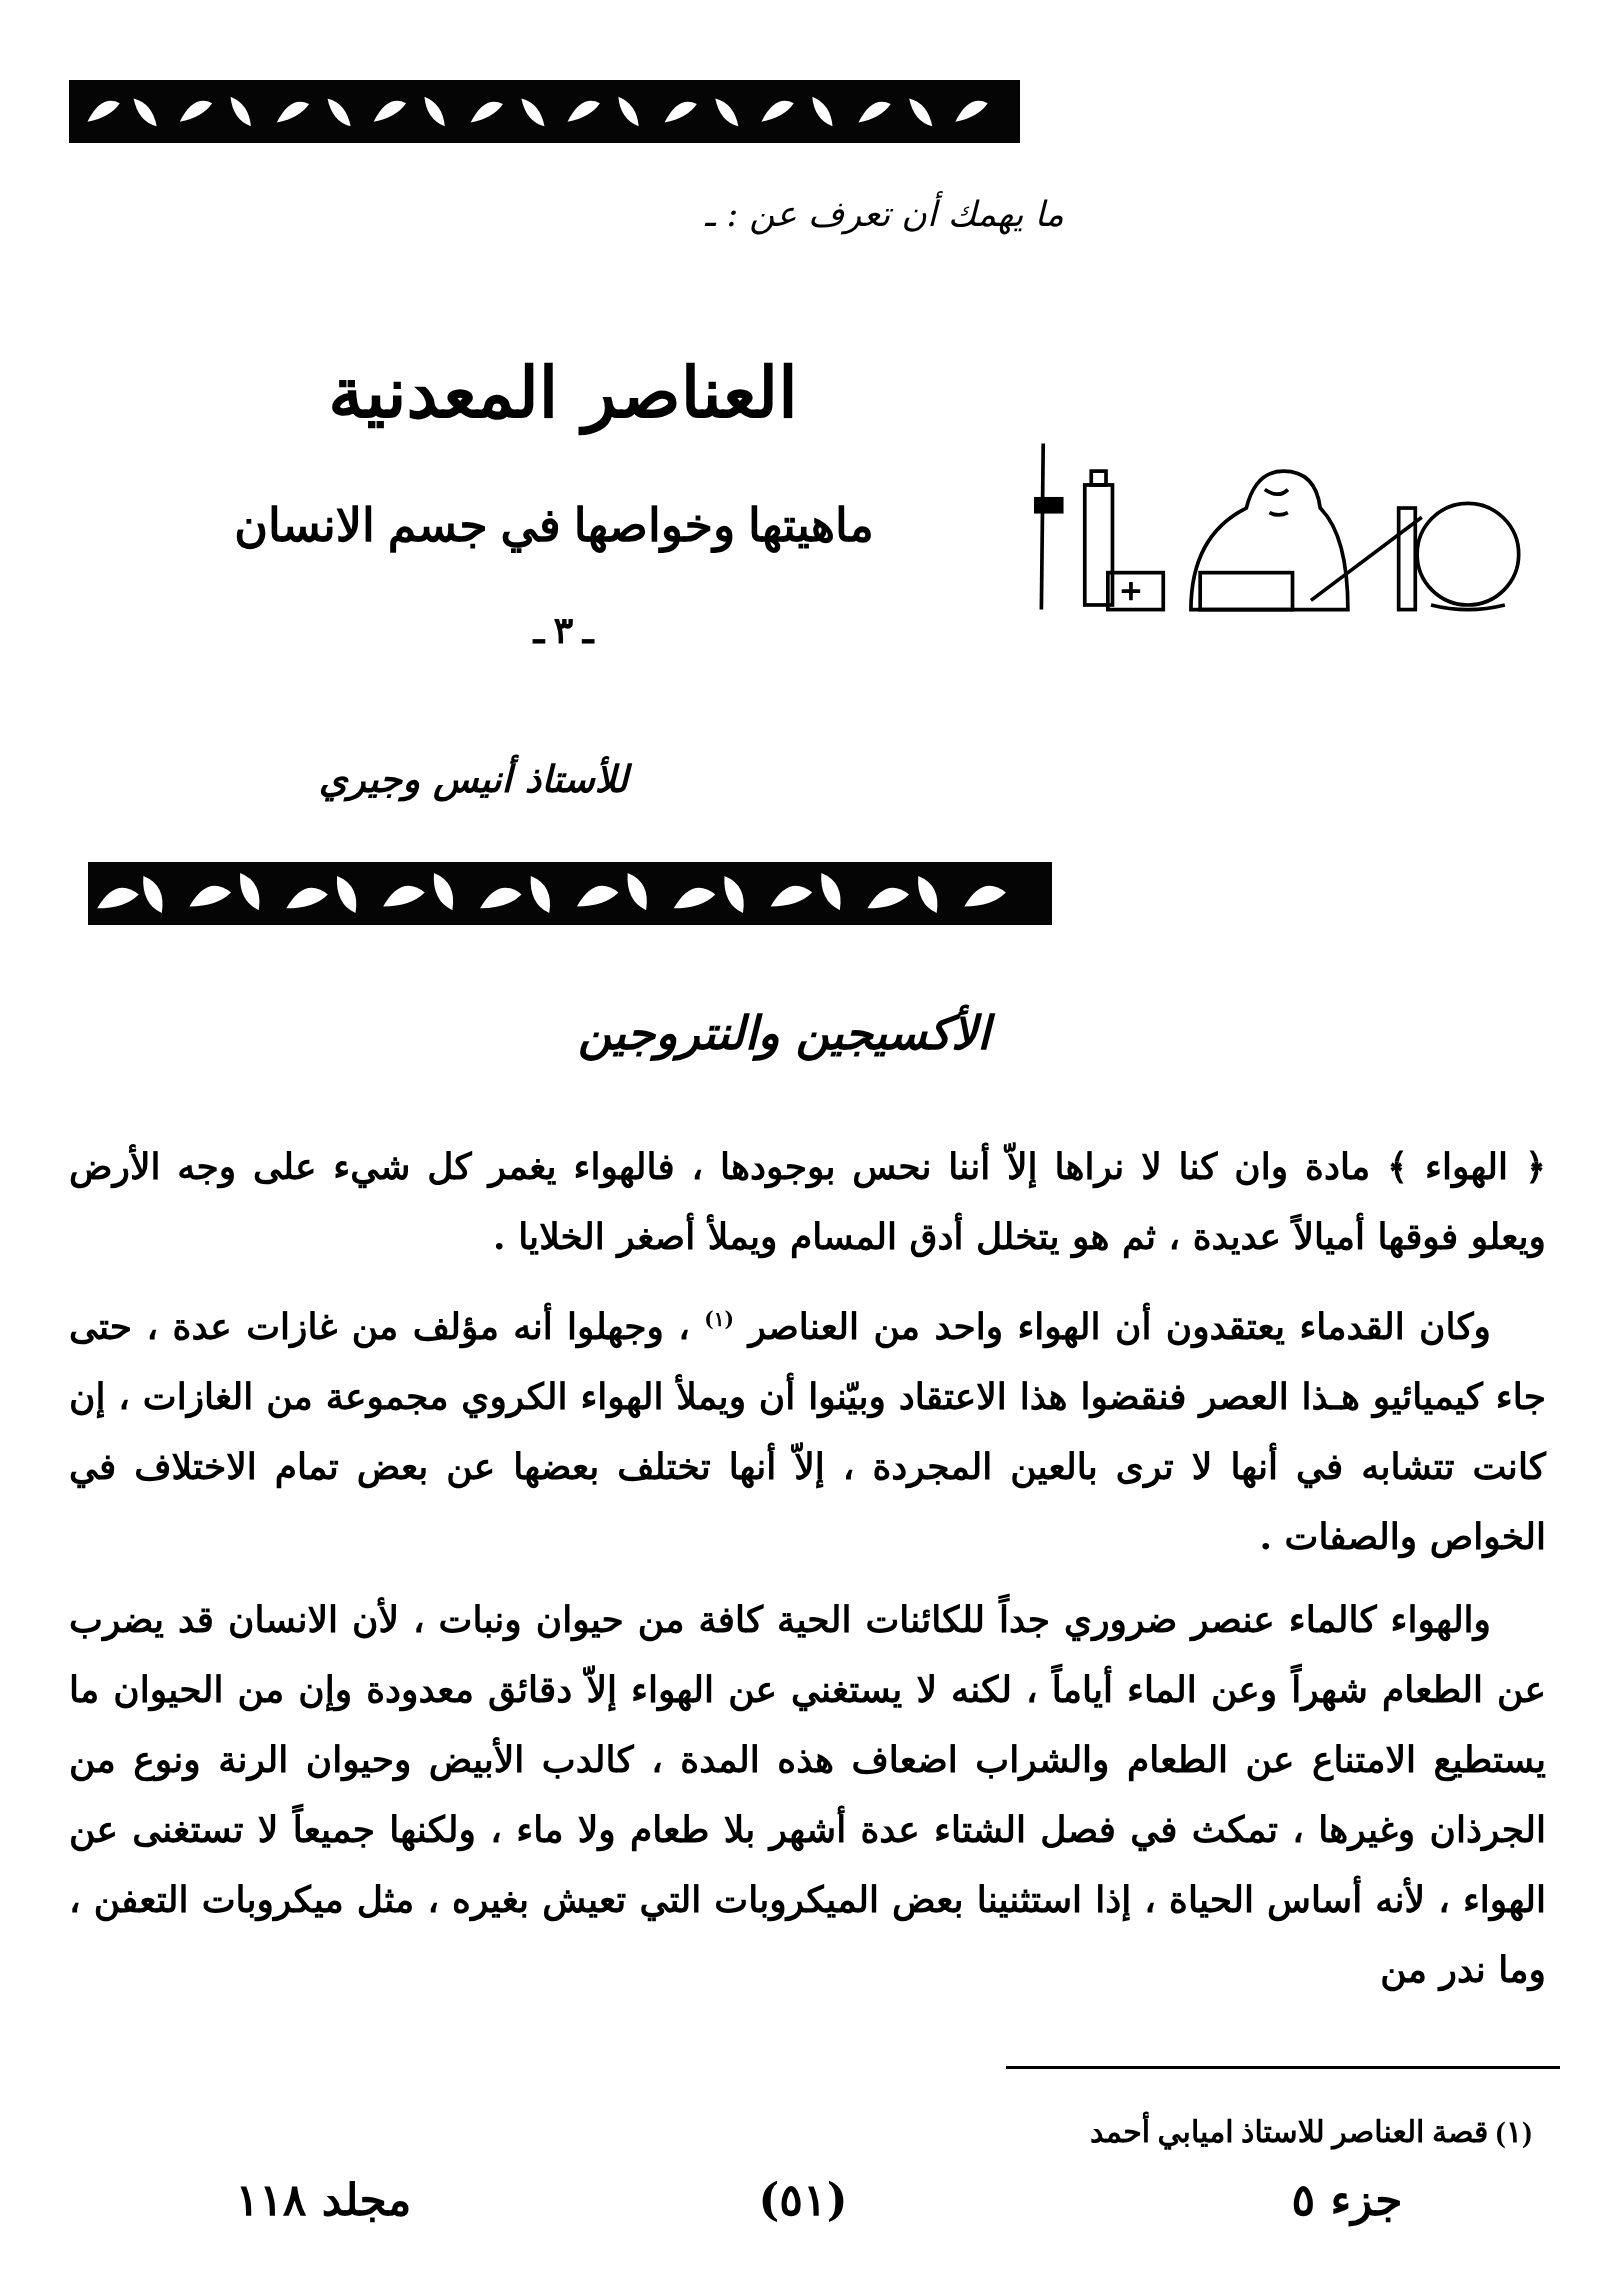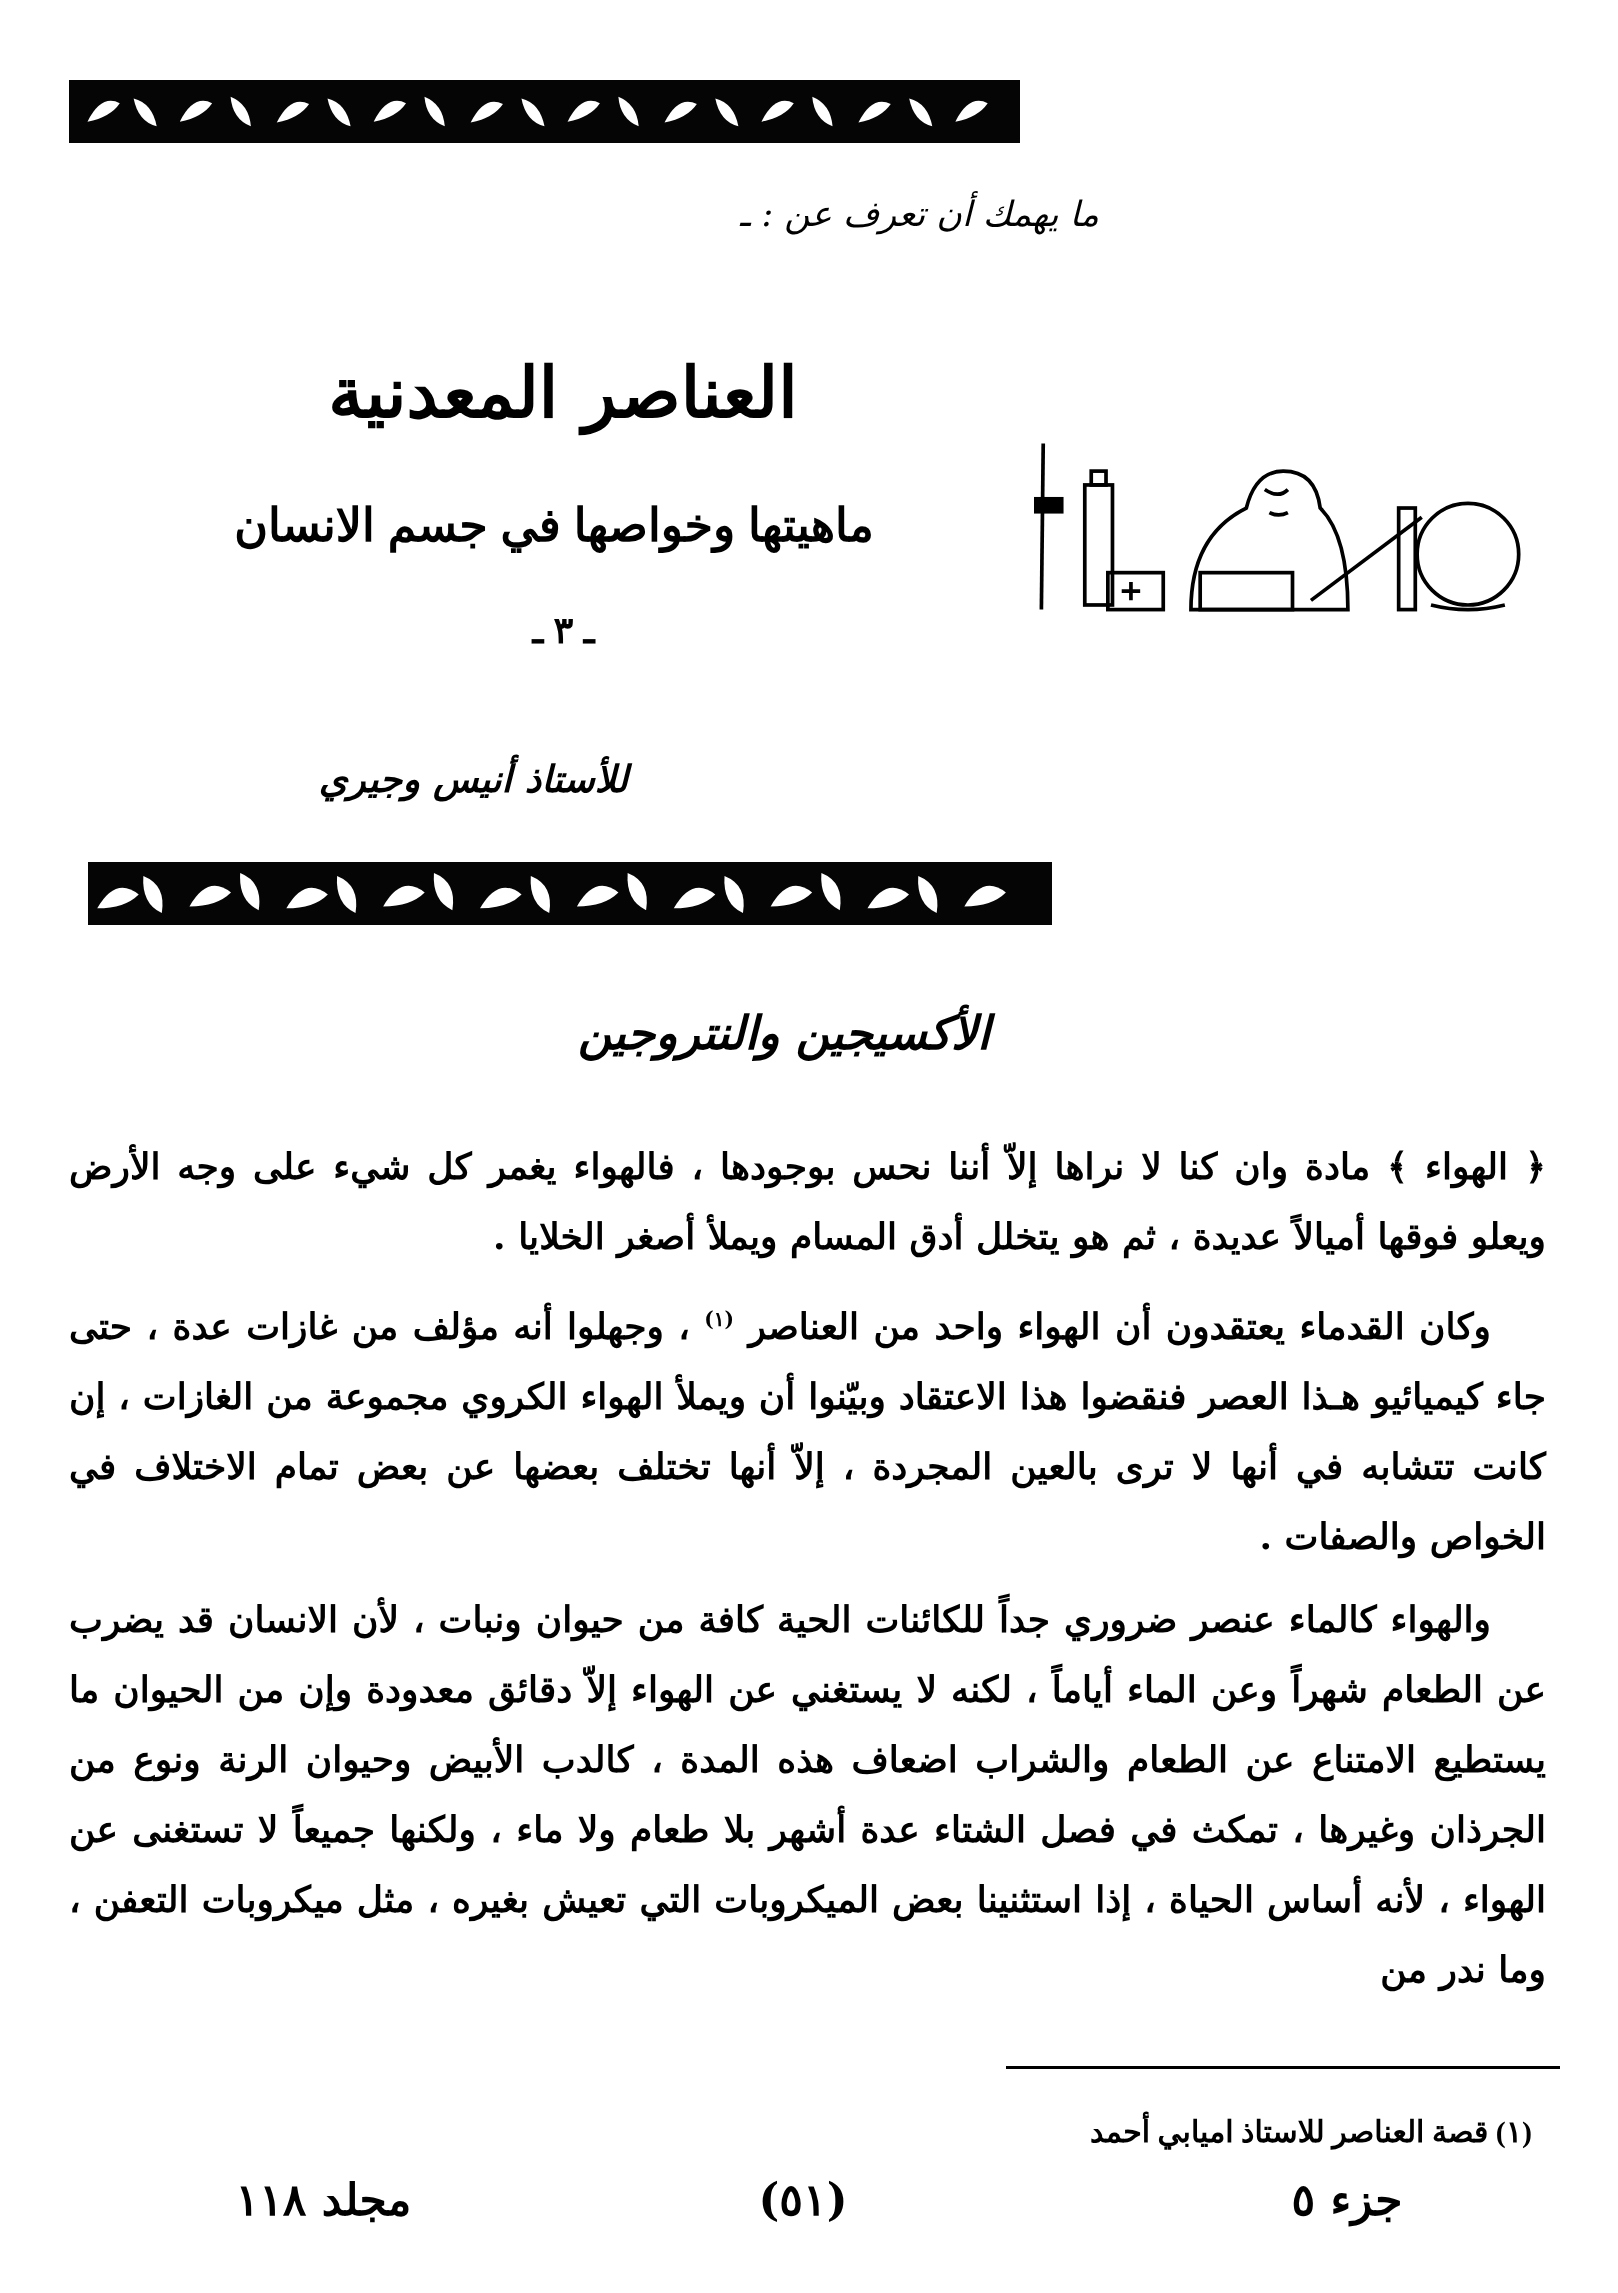--- a/index.html
+++ b/index.html
@@ -1,23 +1,23 @@
 <!DOCTYPE html>
 <html style="font-size:14.8px"><head>
 <meta charset="utf-8">
 <style>
   html, body { margin: 0; padding: 0; background: #ffffff; }
   body { width: 1619px; height: 2293px; position: relative; overflow: hidden; color: #000; font-family: "DejaVu Sans", sans-serif; }
   .band { position: absolute; background: #050505; overflow: hidden; }
   .band svg { width: 100%; height: 100%; display: block; }
   .rtl { direction: rtl; unicode-bidi: plaintext; }
-  .kicker { position: absolute; left: 582px; top: 194px; width: 517px; text-align: right; font-family: "DejaVu Serif", serif; font-style: italic; font-size: 35px; }
+  .kicker { position: absolute; left: 547px; top: 194px; width: 517px; text-align: right; font-family: "DejaVu Serif", serif; font-style: italic; font-size: 35px; }
   .title { position: absolute; left: 240px; top: 351px; width: 646px; text-align: center; font-family: "DejaVu Serif", serif; font-weight: bold; font-size: 70px; }
   .subtitle { position: absolute; left: 185px; top: 498px; width: 738px; text-align: center; font-family: Liberation Sans, sans-serif; font-weight: bold; font-size: 46px; }
-  .part { position: absolute; left: 425px; top: 609px; width: 277px; text-align: center; font-family: Liberation Sans, sans-serif; font-weight: bold; font-size: 37px; }
+  .part { position: absolute; left: 425px; top: 609px; width: 277px; text-align: center; font-family: Liberation Serif, serif; font-weight: bold; font-size: 37px; }
   .illus { position: absolute; left: 1034px; top: 434px; width: 517px; height: 185px; }
   .author { position: absolute; left: 74px; top: 757px; width: 554px; text-align: right; font-family: "DejaVu Serif", serif; font-style: italic; font-weight: bold; font-size: 37px; }
   .section { position: absolute; left: 461px; top: 1006px; width: 646px; text-align: center; font-family: "DejaVu Serif", serif; font-weight: bold; font-size: 46px; font-style: italic; }
   .body { position: absolute; left: 69px; top: 1131px; width: 1477px; font-family: "DejaVu Serif", serif; font-weight: bold; font-size: 36px; line-height: 70px; text-align: justify; text-align-last: right; }
   .body p { margin: 0 0 13px 0; }
   .body p.indent { text-indent: 55px; }
   sup { font-size: 20px; }
   .rule { position: absolute; left: 1006px; top: 2066px; width: 554px; height: 2.8px; background: #000; }
   .footnote { position: absolute; left: 831px; top: 2114px; width: 701px; text-align: right; font-family: Liberation Serif, serif; font-weight: bold; font-size: 30px; }
   .foot { position: absolute; top: 2174px; font-family: "DejaVu Serif", serif; font-weight: bold; font-size: 44px; }

